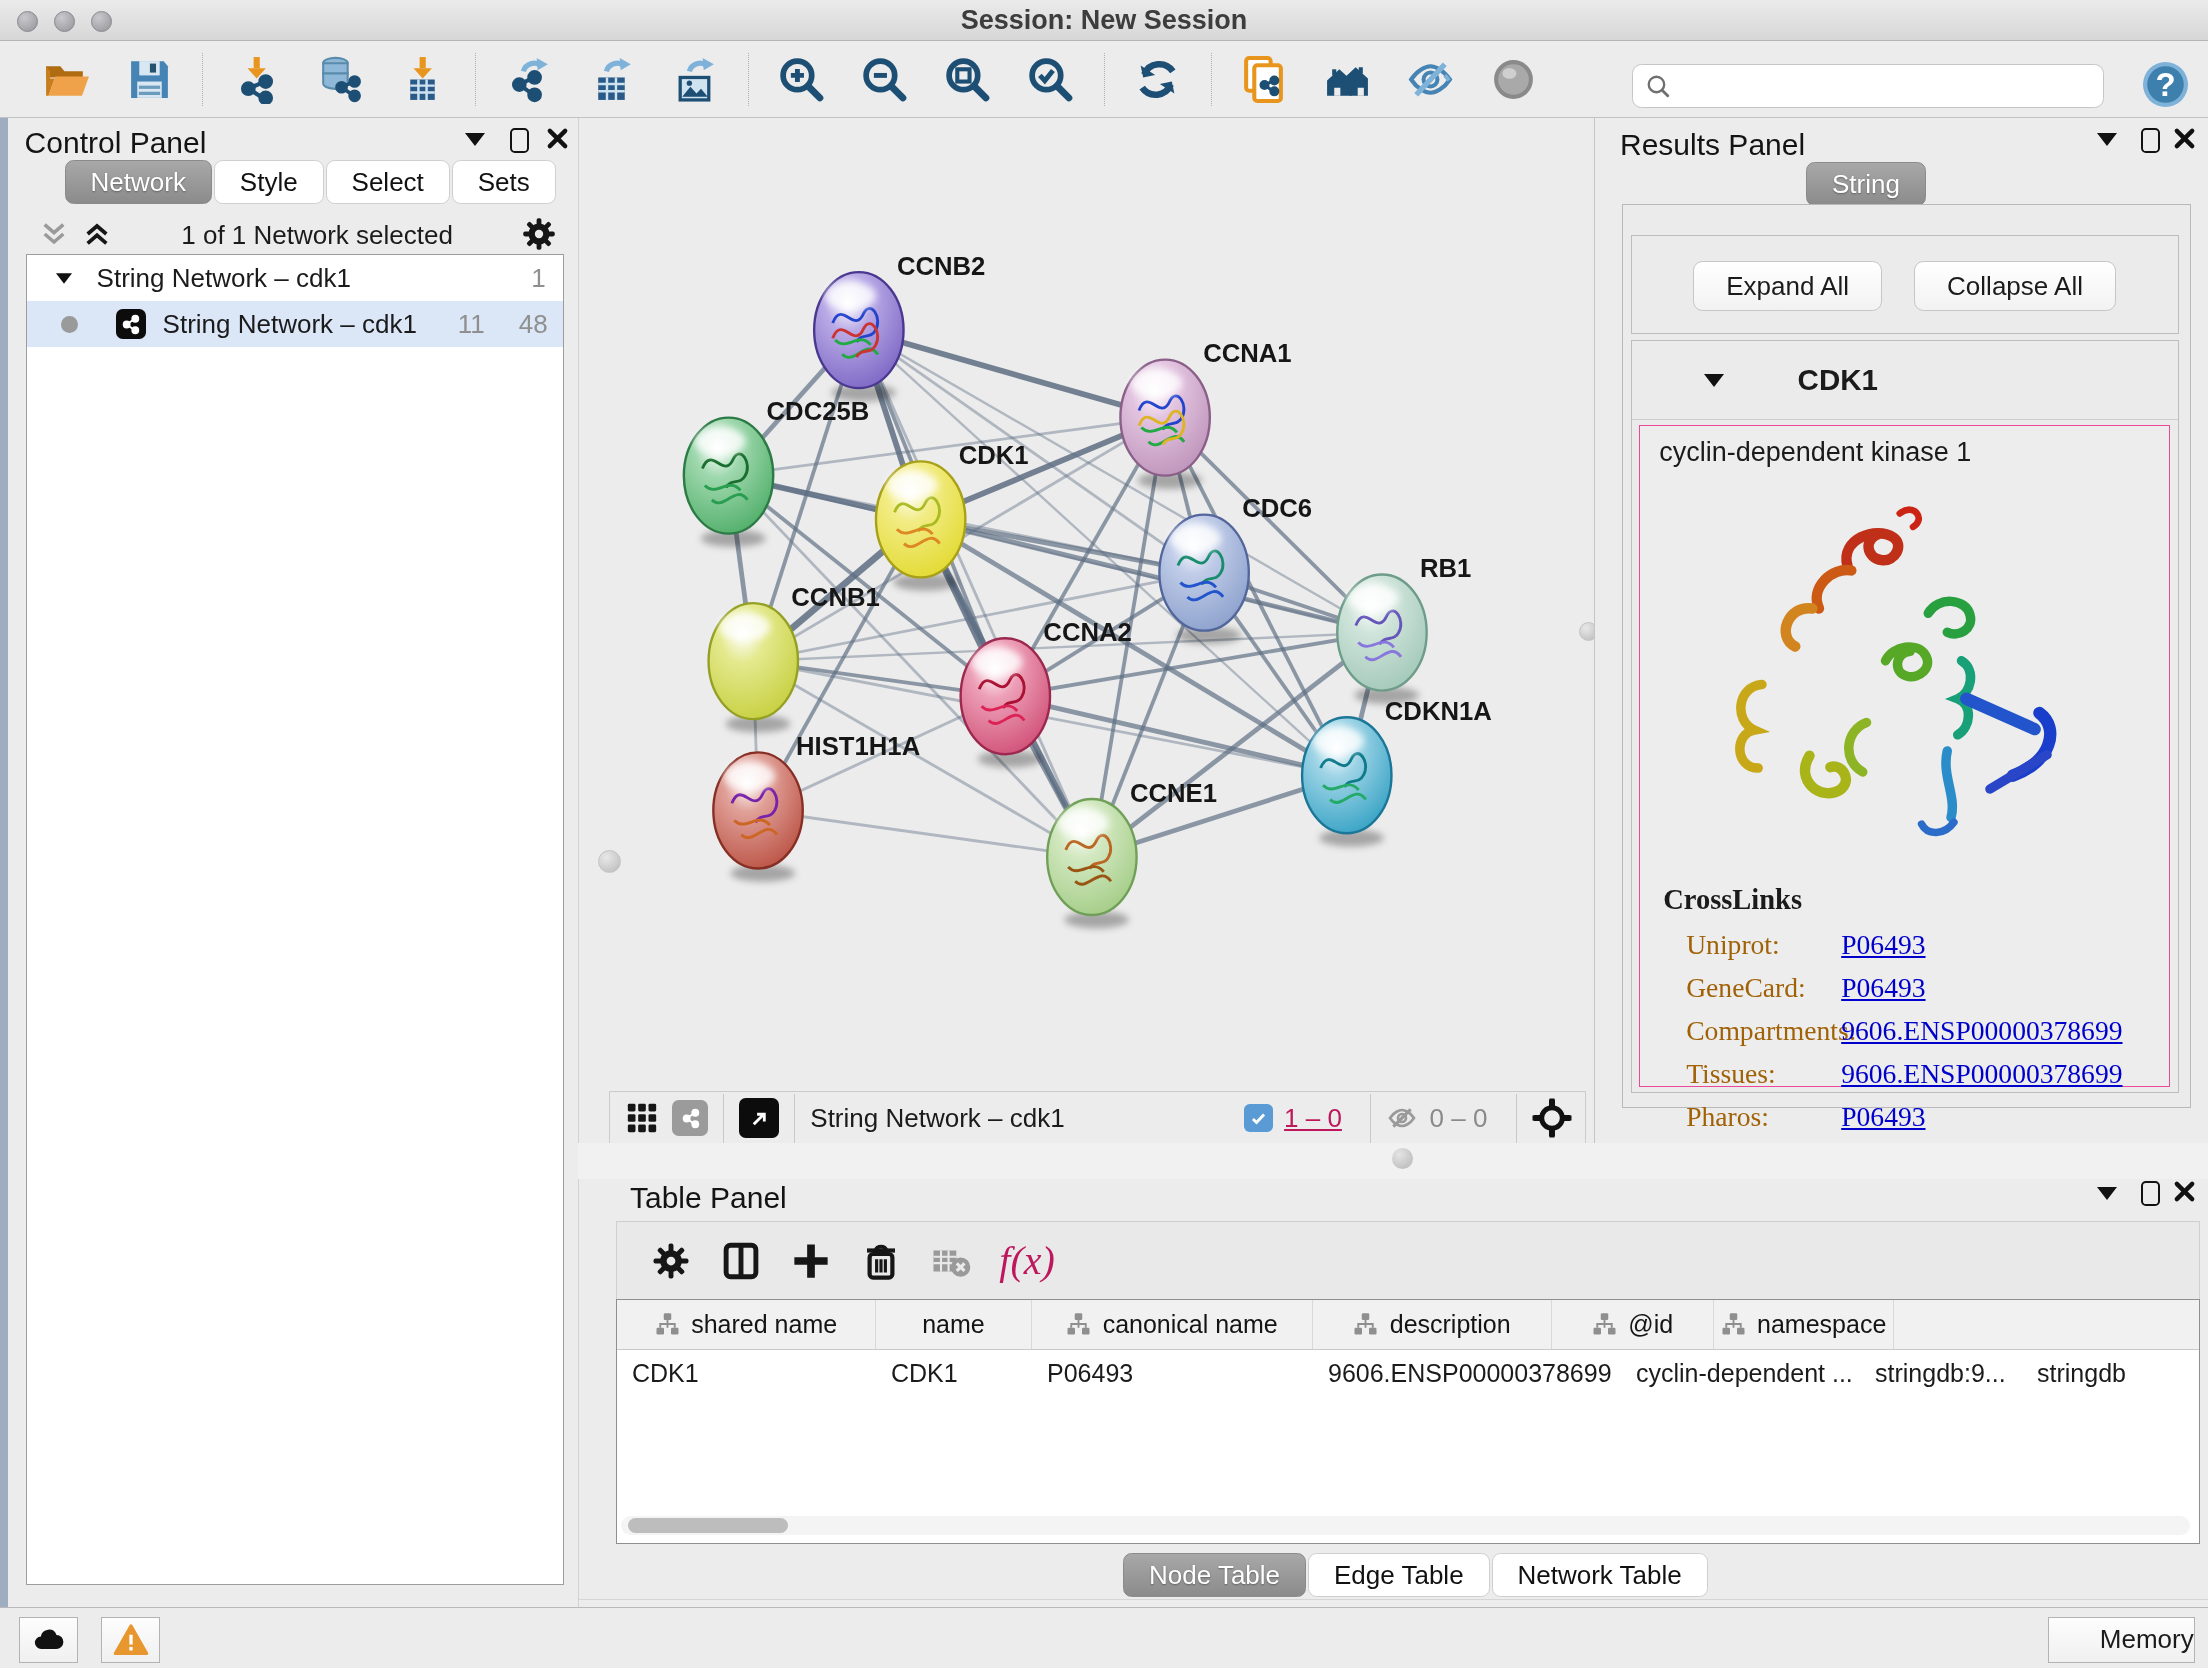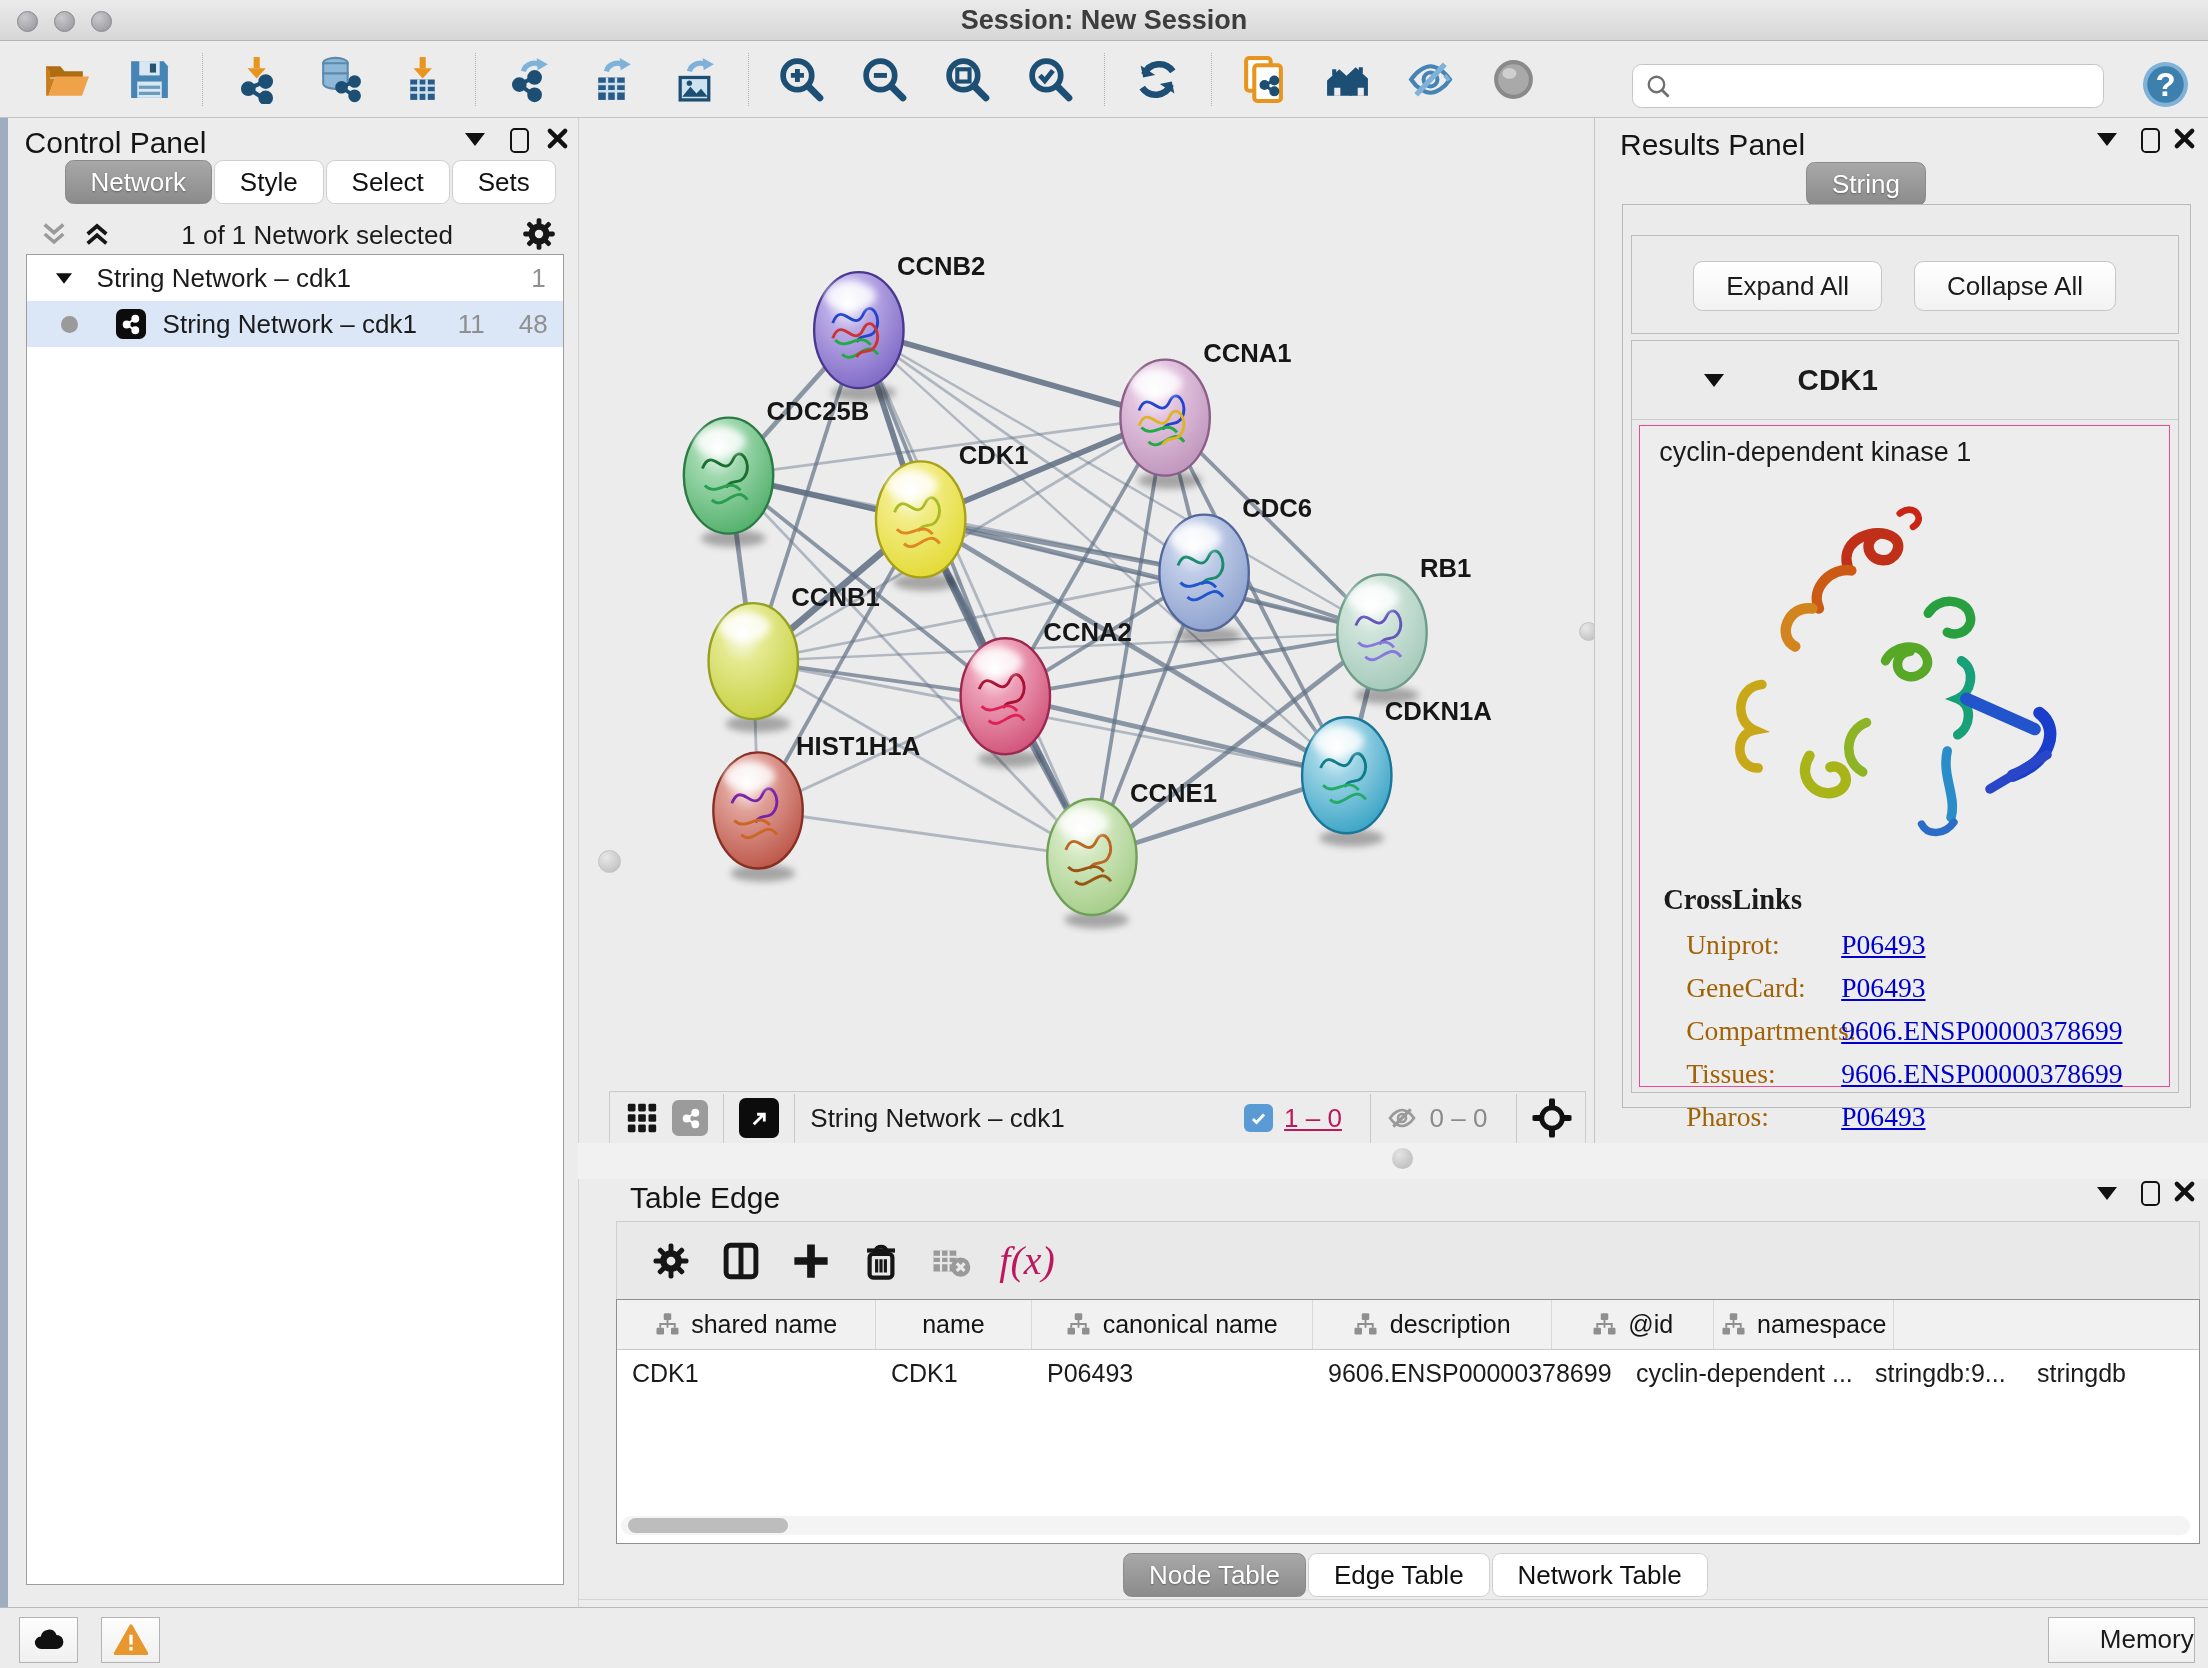--- a/index.html
+++ b/index.html
@@ -702,21 +702,21 @@
                 <span class="cl-label">Pharos:</span>
                 <a class="cl-link" href="#">P06493</a>
               </div>
             </div>
         </div>
       </div>
     </div>
   </div>
 
   <div class="abs" id="table-panel">
-    <span class="abs phead-title" style="left:51px;top:1.9px;">Table Edge</span>
+    <span class="abs phead-title" style="left:51px;top:1.9px;">Table Panel</span>
     <span class="abs tri-down" style="left:1518px;top:7.6px;"></span>
     <span class="abs sq-btn" style="left:1562px;top:1.9px;"></span>
     <span class="abs x-btn" style="left:1594px;top:1px;">
       <svg viewBox="0 0 24 24" width="23" height="23">
           <path d="M4 4l16 16M20 4L4 20" stroke="#111" stroke-width="4.6" stroke-linecap="round"></path>
         </svg>
     </span>
 
     <div class="abs" id="tp-toolbar">
       <span class="tp-ic">

